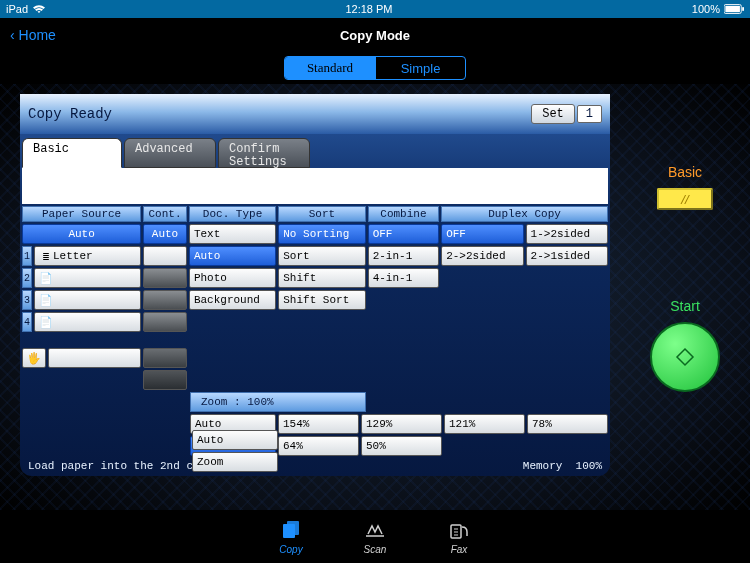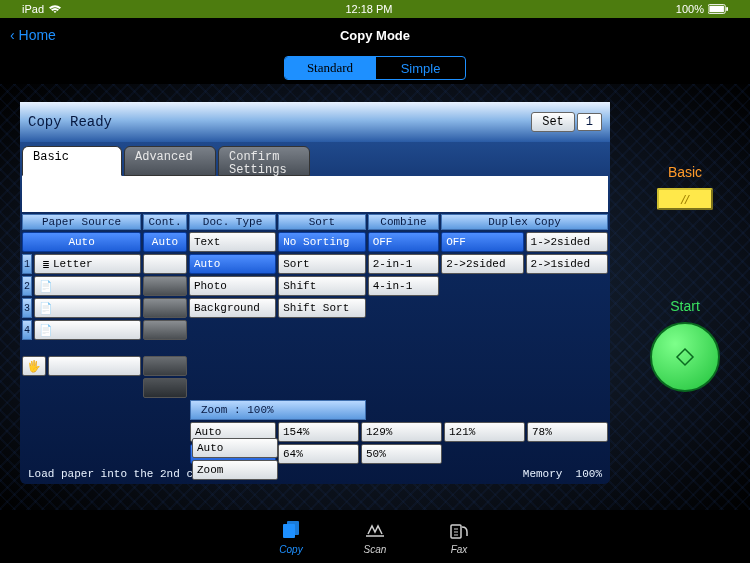--- a/index.html
+++ b/index.html
@@ -7,23 +7,23 @@
     width: 750px; height: 563px;
     background: #0a0a0a;
     font-family: "Courier New", monospace;
     font-size: 12px;
     color: #000;
     overflow: hidden;
     position: relative;
   }
   
   .status-bar {
-    height: 18px; background: #4d7c0f; color: #fff;
+    height: 18px; background: #0369a1; color: #fff;
     display: flex; align-items: center; justify-content: space-between;
-    padding: 0 22px; font-family: -apple-system, Helvetica, Arial, sans-serif;
+    padding: 0 6px; font-family: -apple-system, Helvetica, Arial, sans-serif;
     font-size: 11px;
   }
   .status-left, .status-right { display: flex; align-items: center; gap: 4px; }
   .wifi-icon { width: 14px; height: 10px; }
   .battery-icon { width: 20px; height: 10px; }
 
   
   .nav-bar {
     height: 34px; background: #000;
     display: flex; align-items: center; position: relative;
@@ -46,22 +46,21 @@
     background:
       repeating-linear-gradient(45deg, rgba(30,60,120,0.12) 0 2px, transparent 2px 10px),
       repeating-linear-gradient(-45deg, rgba(30,60,120,0.12) 0 2px, transparent 2px 10px),
       radial-gradient(ellipse at center, #1a2a40 0%, #0a0f18 70%, #000 100%);
   }
 
   
   .panel {
     width: 590px; position: relative;
     background: linear-gradient(180deg,#2a5ba5 0%, #0d2a60 30%, #061840 100%);
-    border-radius: 6px;
-    margin-top: 8px;
+    border-radius: 12px;
   }
   .panel-head {
     height: 40px; display: flex; align-items: center; justify-content: space-between;
     padding: 0 8px;
     background: linear-gradient(180deg,#e8f2ff 0%, #8bb8e8 45%, #2a5ba5 100%);
     color: #061840;
     font-size: 14px;
   }
   .set-box { display: flex; align-items: center; gap: 2px; }
   .set-btn {

